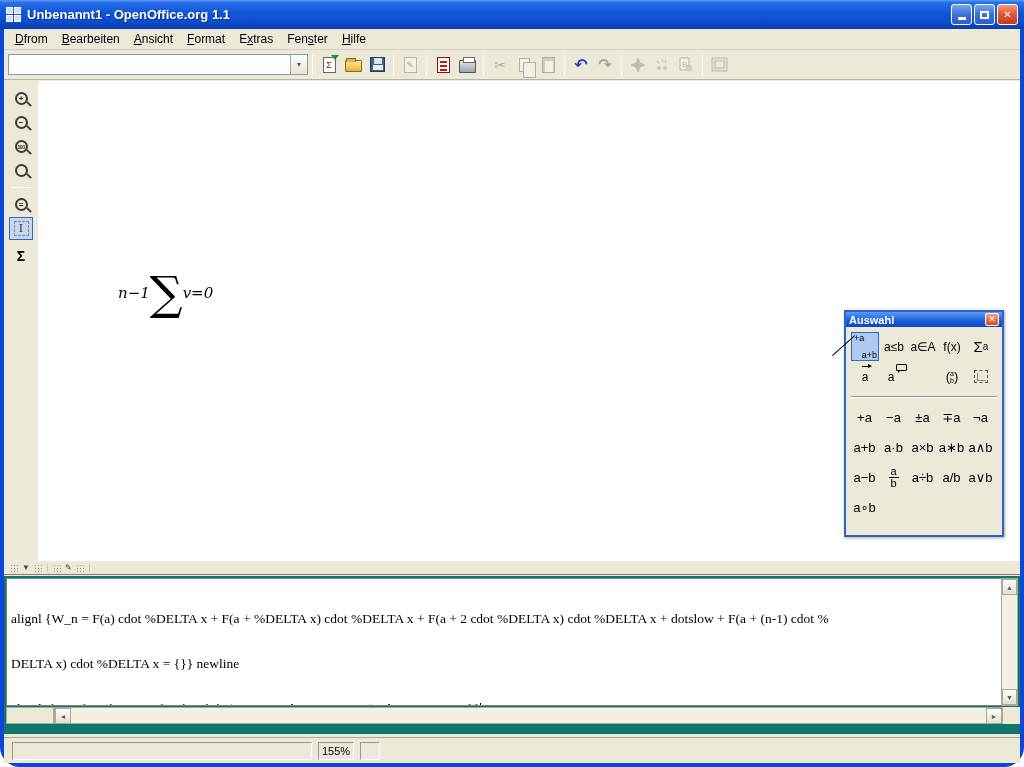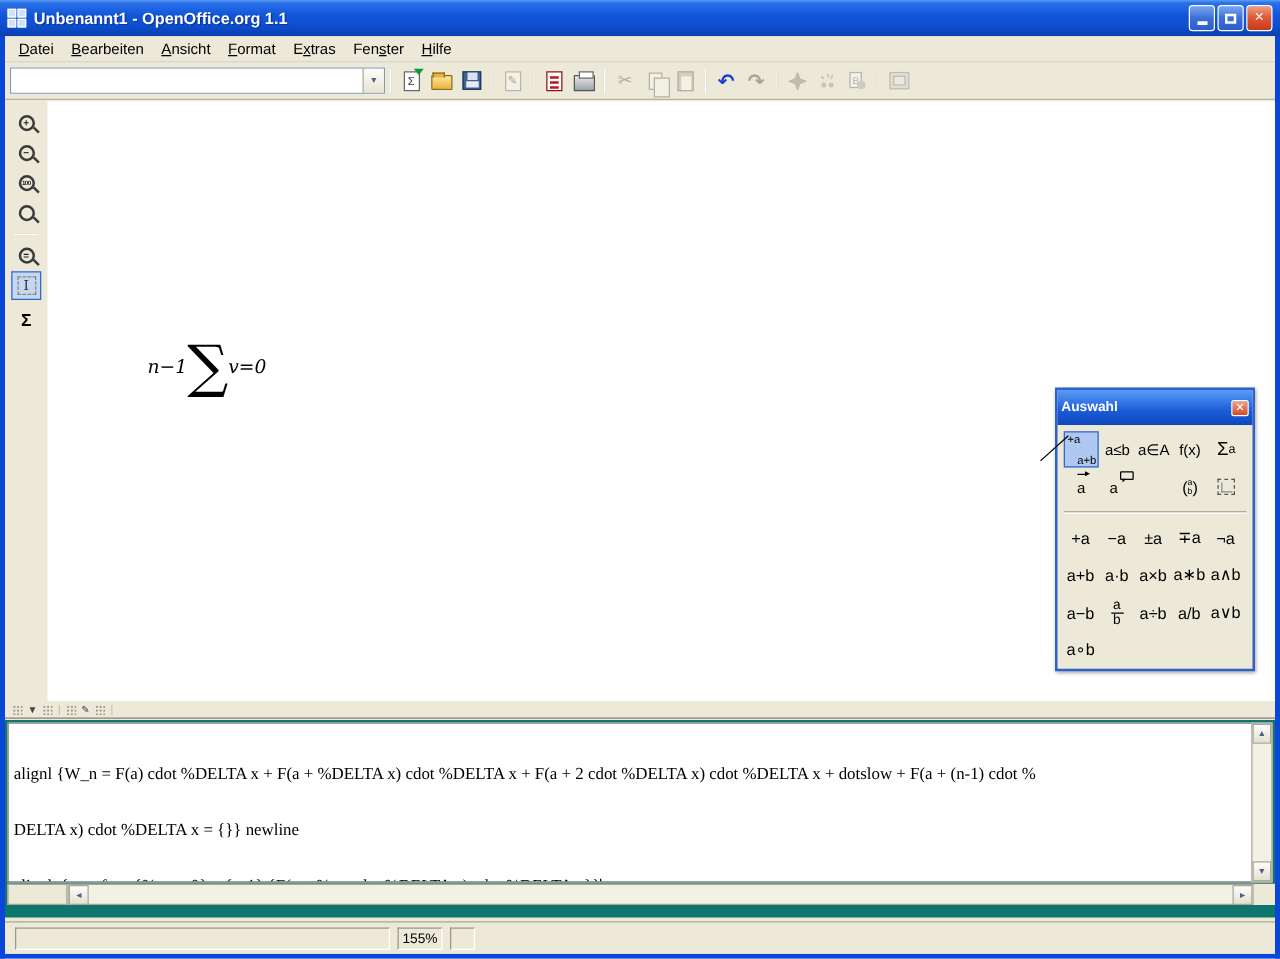--- a/index.html
+++ b/index.html
@@ -1,20 +1,20 @@
 <!DOCTYPE html>
 <html><head>
 <meta charset="utf-8">
 <style>
   * { margin:0; padding:0; box-sizing:border-box; }
   html,body { width:1024px; height:767px; overflow:hidden;
     font-family:"Liberation Sans","DejaVu Sans",sans-serif; }
   #window { position:relative; width:1024px; height:767px;
     background:#ece9d8;
-    border-left:4px solid #0a46d8; border-right:4px solid #0a46d8; border-bottom:4px solid #0a46d8; }
+    border-left:4px solid #0a46d8; border-right:4px solid #0a46d8; border-bottom:4px solid #0a46d8;border-radius:20px; }
 
   
   .titlebar { position:absolute; left:-4px; top:0; width:1024px; height:29px;
     background:linear-gradient(180deg,#5a9cf5 0%,#2b71ea 8%,#1257d8 40%,#0d4fd0 70%,#0a3eb0 100%);
     display:flex; align-items:center; padding:0 6px; }
   .app-icon { width:16px; height:16px; margin-right:5px; display:grid;
     grid-template-columns:7px 7px; grid-template-rows:7px 7px; gap:1px; }
   .app-icon span { background:#cfe0ff; border:1px solid #fff; }
   .title-text { color:#fff; font-weight:bold; font-size:13px; text-shadow:1px 1px 1px #0a3292; flex:1; }
   .winbtn { width:21px; height:21px; margin-left:2px; border-radius:3px;
@@ -94,21 +94,21 @@
   .f-line1 sub { font-size:15px; font-style:italic; }
   .f-line2 { display:flex; align-items:center; margin-top:4px; }
   .sigma-stack { display:flex; flex-direction:row; align-items:center; margin-right:10px; }
   .sigma-stack .lim { font-size:15px; line-height:16px; }
   .sigma-stack .sg { font-size:46px; line-height:44px; font-style:normal; }
   .f-line2 .body { font-size:26px; letter-spacing:0.5px; }
 
   
   .palette { position:absolute; left:840px; top:310px; width:160px; height:227px;
     background:#ece9d8; border:2px solid #2d63c8; box-shadow:1px 1px 3px rgba(0,0,0,.35); }
-  .pal-title { height:28px; background:linear-gradient(180deg,#5a9cf5,#1b5bd8 60%,#0d47bb);
+  .pal-title { height:15px; background:linear-gradient(180deg,#5a9cf5,#1b5bd8 60%,#0d47bb);
     color:#fff; font-size:11px; font-weight:bold; display:flex; align-items:center; padding:0 3px;gap:28px; }
   .pal-title .t { flex:1; }
   .pal-close { width:14px; height:13px; background:linear-gradient(180deg,#f0a080,#d84a28);
     border:1px solid #fff; border-radius:2px; color:#fff; font-size:9px; line-height:11px; text-align:center; }
   .pal-cats { display:grid; grid-template-columns:repeat(5,28px); grid-auto-rows:29px;
     gap:1px; padding:5px 4px 0 5px; font-size:12px; color:#000; }
   .pal-cell { display:flex; align-items:center; justify-content:center; position:relative; }
   .pal-cell.sel { background:#aec8f0; border:1px solid #316ac5; }
   .diag { position:absolute; left:2px; top:2px; right:2px; bottom:2px; }
   .diag .ln { position:absolute; left:1px; top:1px; width:30px; height:1px; background:#000;
@@ -186,21 +186,21 @@
     <div class="winbtn">
         <div class="minbar"></div>
       </div>
     <div class="winbtn">
         <div class="maxbox"></div>
       </div>
     <div class="winbtn close">✕</div>
   </div>
 
   <div class="menubar">
-    <div class="menu-item"><span></span><u>D</u><span>atei</span></div>
+    <div class="menu-item"><span></span><u>D</u><span>from</span></div>
     <div class="menu-item"><span></span><u>B</u><span>earbeiten</span></div>
     <div class="menu-item"><span></span><u>A</u><span>nsicht</span></div>
     <div class="menu-item"><span></span><u>F</u><span>ormat</span></div>
     <div class="menu-item"><span>E</span><u>x</u><span>tras</span></div>
     <div class="menu-item"><span>Fen</span><u>s</u><span>ter</span></div>
     <div class="menu-item"><span></span><u>H</u><span>ilfe</span></div>
   </div>
 
   <div class="toolbar">
     <div class="combo">

